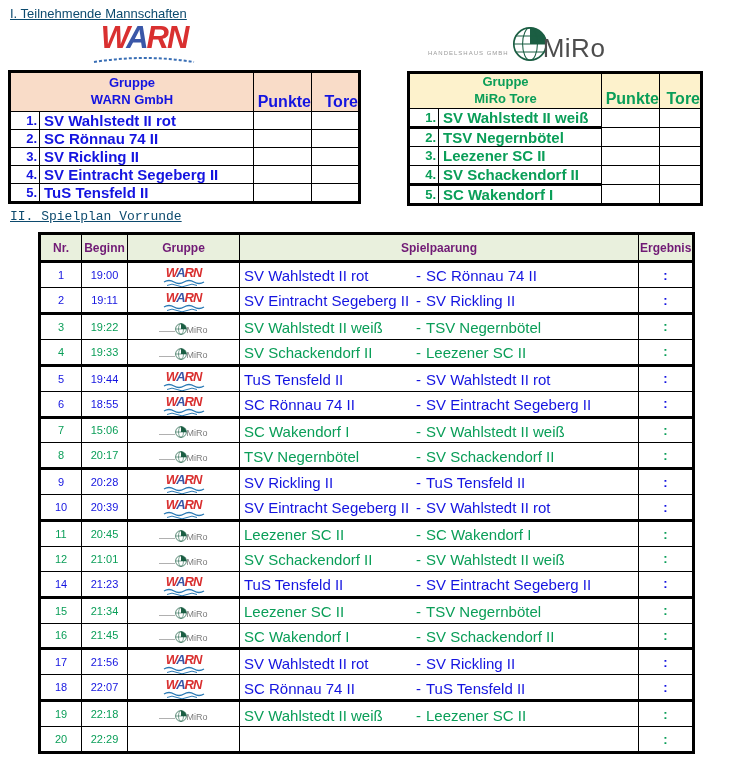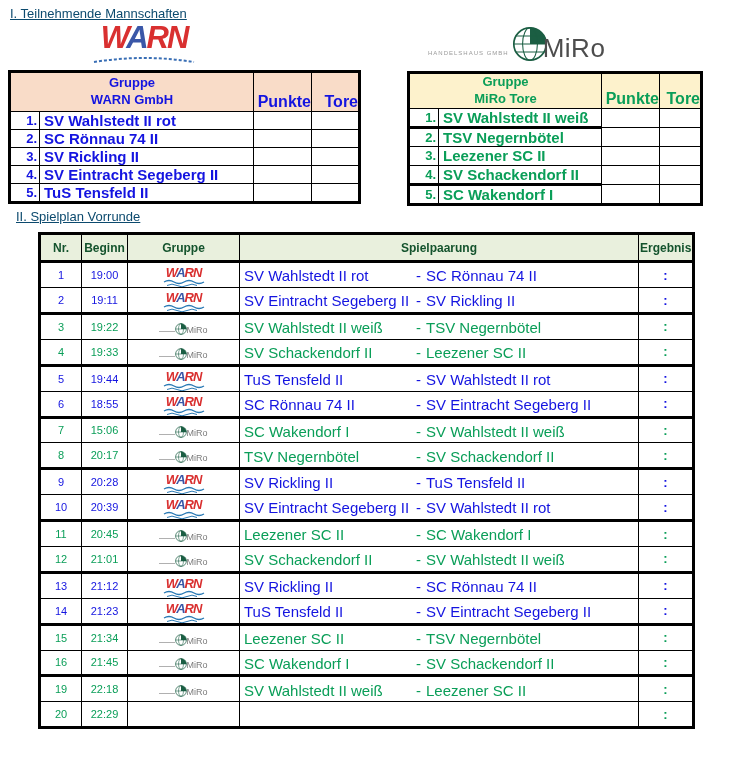--- a/index.html
+++ b/index.html
@@ -33,21 +33,21 @@
   .glabel { text-align:right; vertical-align:bottom; font-size:16px; font-weight:bold; padding:0 2px 2px 4px; }
   .grp .rank { text-align:right; font-weight:bold; font-size:13px; padding-right:2px; }
   .grp .team { font-weight:bold; font-size:15px; padding-left:4px; }
   .warn-grp .gtitle,.warn-grp .glabel,.warn-grp .rank,.warn-grp .team { color:var(--blue); }
   .miro-grp .gtitle,.miro-grp .glabel,.miro-grp .rank,.miro-grp .team { color:var(--green); }
   .miro-grp tr.u .rank, .miro-grp tr.u .team { border-bottom:3px solid #000; }
 
   
   .sched { border:3px solid #000; }
   .sched th { background:var(--greenbg); font-size:12px; font-weight:bold; text-align:center;
-              height:23px; border:1px solid #000; border-bottom:3px solid #000; color:#14532d; }
+              height:23px; border:1px solid #000; border-bottom:3px solid #000; color:#701a75; }
   .sched td { border:1px solid #000; height:23.8px; padding:0; overflow:hidden; white-space:nowrap; }
   .sched tr.sep td { border-top:3px solid #000; }
   .sched tr.warn { --c:var(--blue); } .sched tr.miro { --c:var(--green); }
   .sched td.nr, .sched td.time { text-align:center; font-size:11px; color:var(--c); }
   .sched td.glogo { text-align:center; vertical-align:middle; }
   .sched td.pair { padding:0 4px; font-size:15px; color:var(--c); }
   .sched td.res { text-align:center; font-size:13px; font-weight:bold; color:var(--c); }
   .home { display:inline-block; width:172px; overflow:hidden; vertical-align:middle; }
   .dash { display:inline-block; margin-right:5px; vertical-align:middle; }
   .away { display:inline-block; max-width:205px; overflow:hidden; vertical-align:middle; }
@@ -180,21 +180,21 @@
       </tr>
     <tr>
         <td class="rank">5.</td>
         <td class="team">SC Wakendorf I</td>
         <td></td>
         <td></td>
       </tr>
   </tbody>
 </table>
 
-<div class="abs sec-title" style="left:16px; top:209px;">II. Spielplan Vorrunde</div>
+<div class="abs sec-title" style="left:10px; top:209px;font-family:Liberation Mono, monospace;">II. Spielplan Vorrunde</div>
 
 <table class="abs sched" style="left:38px; top:232px; width:654px;">
   <colgroup>
       <col style="width:42px">
       <col style="width:46px">
       <col style="width:112px">
       <col style="width:399px">
       <col style="width:55px">
     </colgroup>
   <thead>
@@ -398,35 +398,20 @@
       <path d="M17 1.7 A15.3 15.3 0 0 1 32.3 17 L17 17 Z" fill="#1b5e43"></path>
       <ellipse cx="17" cy="17" rx="7" ry="15.3" fill="none" stroke="#1b5e43" stroke-width="1.6"></ellipse>
       <line x1="1.7" y1="17" x2="32.3" y2="17" stroke="#1b5e43" stroke-width="1.6"></line>
     </svg>
     <span class="mm-txt">MiRo</span>
   </span>
 </td>
         <td class="pair"><span class="home fit">SV Schackendorf II</span><span class="dash">-</span><span class="away">SV Wahlstedt II weiß</span></td>
         <td class="res">:</td>
       </tr>
-      <tr class="warn sep">
-        <td class="nr">13</td>
-        <td class="time">21:12</td>
-        <td class="glogo">
-  <span class="mini-warn">
-    <span class="mw-txt"><span class="r l1">W</span><span class="b l2">A</span><span class="r l3">RN</span></span>
-    <svg width="42" height="8" viewBox="0 0 42 8">
-      <path d="M1 3 Q 6 0 11 3 T 21 3 T 31 3 T 41 3" fill="none" stroke="#2a7ab5" stroke-width="1.3"></path>
-      <path d="M4 6.5 Q 9 3.8 14 6.5 T 24 6.5 T 34 6.5" fill="none" stroke="#2a7ab5" stroke-width="1"></path>
-    </svg>
-  </span>
-</td>
-        <td class="pair"><span class="home fit">SV Rickling II</span><span class="dash">-</span><span class="away">SC Rönnau 74 II</span></td>
-        <td class="res">:</td>
-      </tr>
       <tr class="warn">
         <td class="nr">14</td>
         <td class="time">21:23</td>
         <td class="glogo">
   <span class="mini-warn">
     <span class="mw-txt"><span class="r l1">W</span><span class="b l2">A</span><span class="r l3">RN</span></span>
     <svg width="42" height="8" viewBox="0 0 42 8">
       <path d="M1 3 Q 6 0 11 3 T 21 3 T 31 3 T 41 3" fill="none" stroke="#2a7ab5" stroke-width="1.3"></path>
       <path d="M4 6.5 Q 9 3.8 14 6.5 T 24 6.5 T 34 6.5" fill="none" stroke="#2a7ab5" stroke-width="1"></path>
     </svg>
@@ -464,20 +449,50 @@
       <path d="M17 1.7 A15.3 15.3 0 0 1 32.3 17 L17 17 Z" fill="#1b5e43"></path>
       <ellipse cx="17" cy="17" rx="7" ry="15.3" fill="none" stroke="#1b5e43" stroke-width="1.6"></ellipse>
       <line x1="1.7" y1="17" x2="32.3" y2="17" stroke="#1b5e43" stroke-width="1.6"></line>
     </svg>
     <span class="mm-txt">MiRo</span>
   </span>
 </td>
         <td class="pair"><span class="home fit">SC Wakendorf I</span><span class="dash">-</span><span class="away">SV Schackendorf II</span></td>
         <td class="res">:</td>
       </tr>
+      <tr class="warn sep">
+        <td class="nr">17</td>
+        <td class="time">21:56</td>
+        <td class="glogo">
+  <span class="mini-warn">
+    <span class="mw-txt"><span class="r l1">W</span><span class="b l2">A</span><span class="r l3">RN</span></span>
+    <svg width="42" height="8" viewBox="0 0 42 8">
+      <path d="M1 3 Q 6 0 11 3 T 21 3 T 31 3 T 41 3" fill="none" stroke="#2a7ab5" stroke-width="1.3"></path>
+      <path d="M4 6.5 Q 9 3.8 14 6.5 T 24 6.5 T 34 6.5" fill="none" stroke="#2a7ab5" stroke-width="1"></path>
+    </svg>
+  </span>
+</td>
+        <td class="pair"><span class="home fit">SV Wahlstedt II rot</span><span class="dash">-</span><span class="away">SV Rickling II</span></td>
+        <td class="res">:</td>
+      </tr>
+      <tr class="warn">
+        <td class="nr">18</td>
+        <td class="time">22:07</td>
+        <td class="glogo">
+  <span class="mini-warn">
+    <span class="mw-txt"><span class="r l1">W</span><span class="b l2">A</span><span class="r l3">RN</span></span>
+    <svg width="42" height="8" viewBox="0 0 42 8">
+      <path d="M1 3 Q 6 0 11 3 T 21 3 T 31 3 T 41 3" fill="none" stroke="#2a7ab5" stroke-width="1.3"></path>
+      <path d="M4 6.5 Q 9 3.8 14 6.5 T 24 6.5 T 34 6.5" fill="none" stroke="#2a7ab5" stroke-width="1"></path>
+    </svg>
+  </span>
+</td>
+        <td class="pair"><span class="home fit">SC Rönnau 74 II</span><span class="dash">-</span><span class="away">TuS Tensfeld II</span></td>
+        <td class="res">:</td>
+      </tr>
       <tr class="miro sep">
         <td class="nr">19</td>
         <td class="time">22:18</td>
         <td class="glogo">
   <span class="mini-miro">
     <span class="mm-line"></span>
     <svg width="12" height="12" viewBox="0 0 34 34">
       <circle cx="17" cy="17" r="15.3" fill="#fff" stroke="#1b5e43" stroke-width="2"></circle>
       <path d="M17 1.7 A15.3 15.3 0 0 1 32.3 17 L17 17 Z" fill="#1b5e43"></path>
       <ellipse cx="17" cy="17" rx="7" ry="15.3" fill="none" stroke="#1b5e43" stroke-width="1.6"></ellipse>

